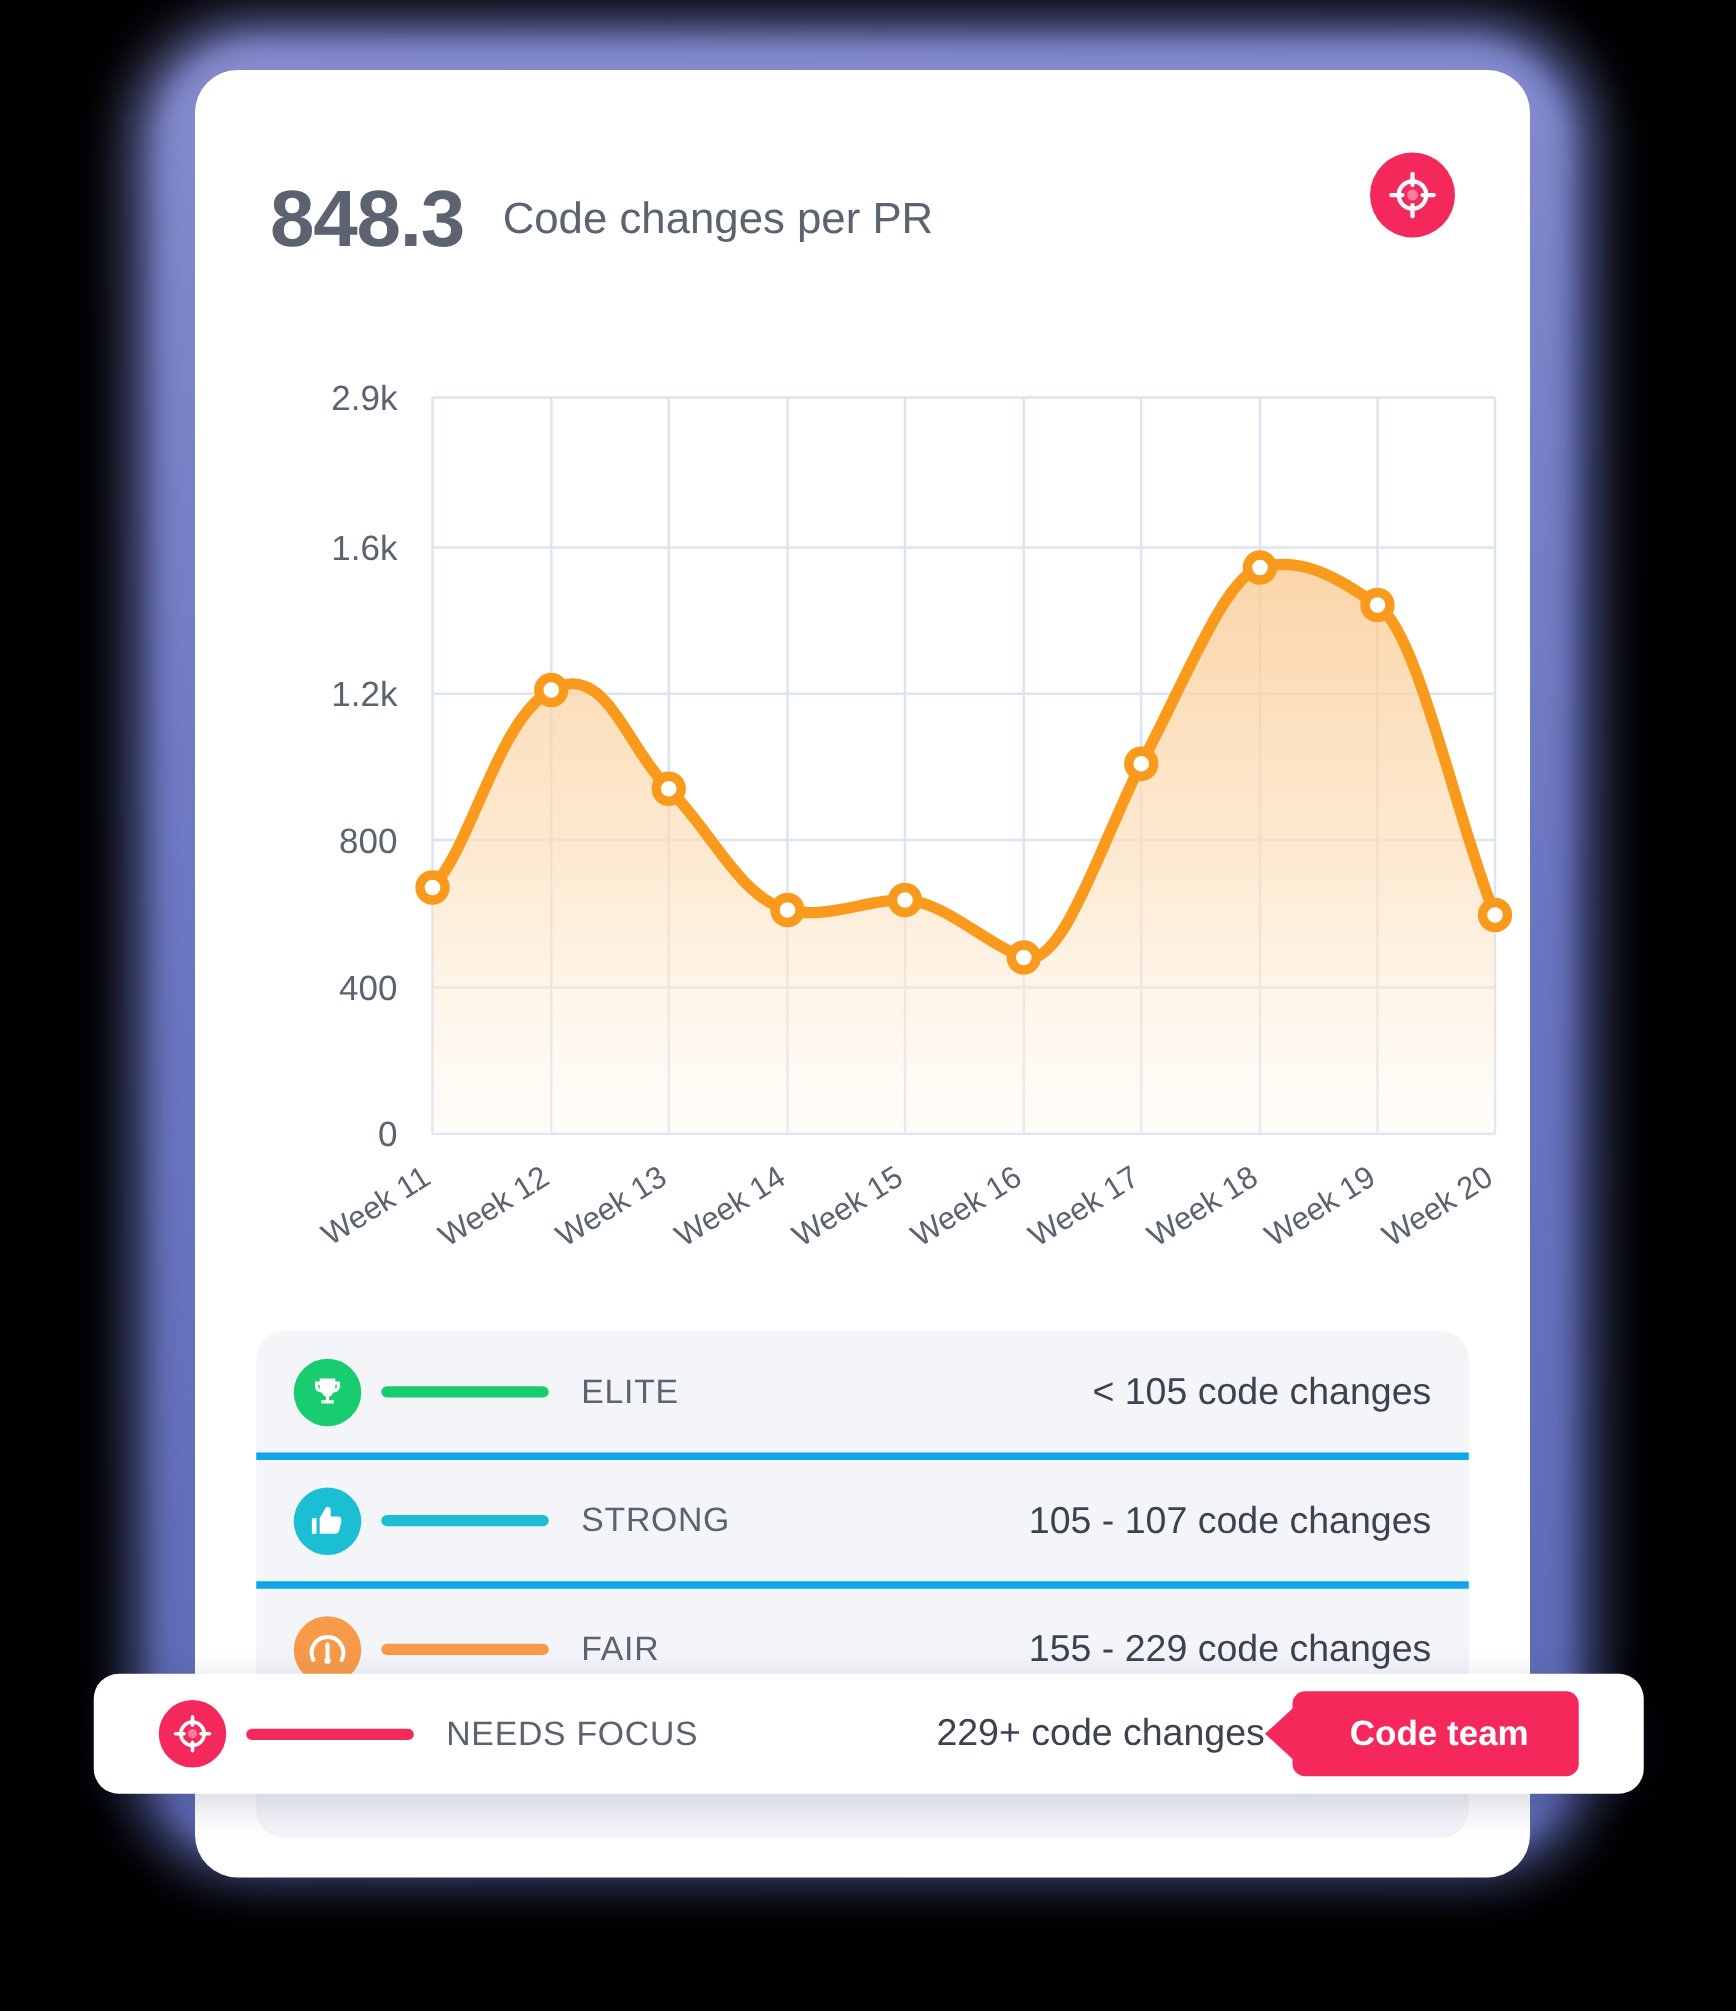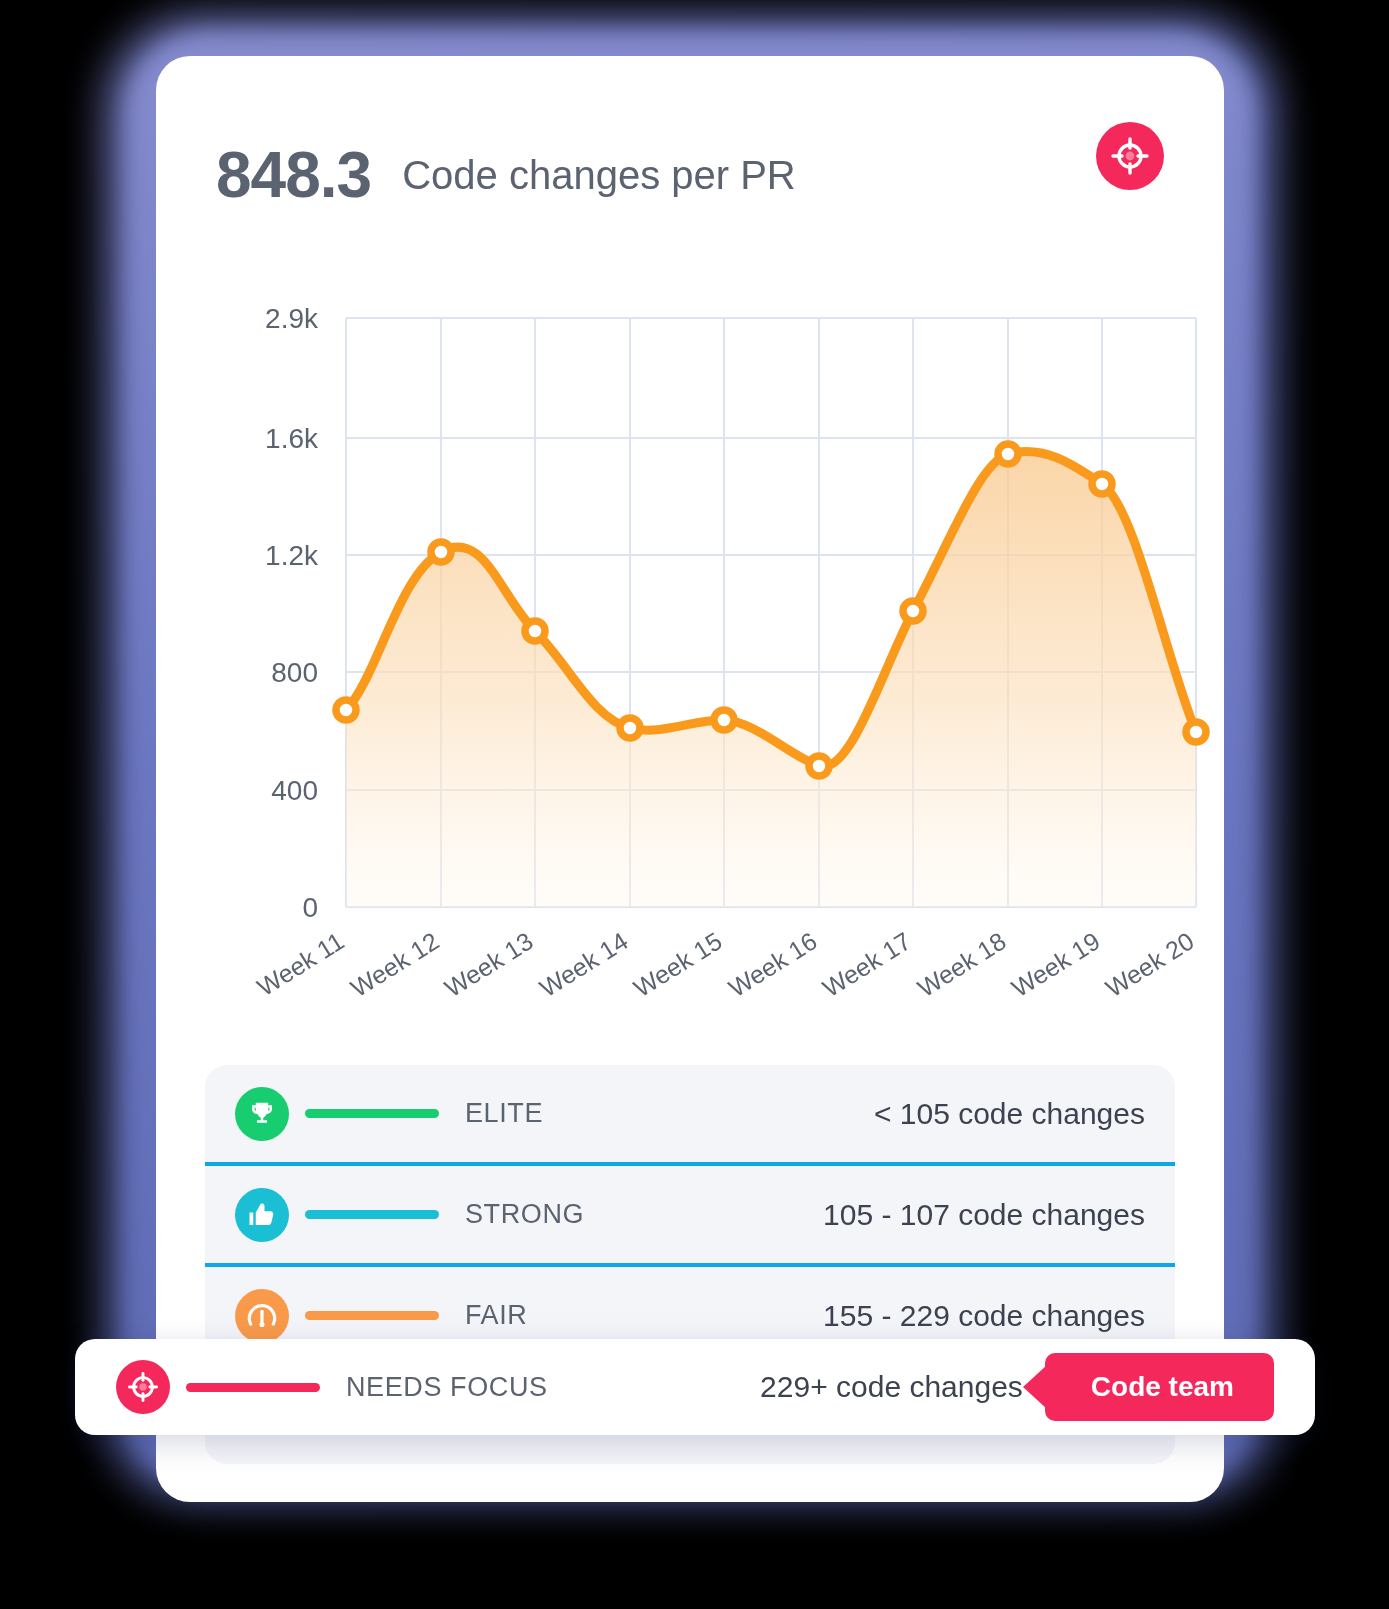--- a/index.html
+++ b/index.html
@@ -16,40 +16,40 @@
   .card{position:absolute;left:156px;top:56px;width:1068px;height:1446px;background:#fff;border-radius:34px;overflow:hidden;}
 
   
   .hdr{position:absolute;left:60px;top:60px;right:60px;}
   .kpi-title{display:flex;align-items:center;gap:14px;}
   .kpi-title .t{font-size:33px;letter-spacing:1px;color:#4e5563;font-weight:400;}
   .help{width:38px;height:38px;border-radius:50%;border:2.5px solid #6b7280;display:flex;align-items:center;
         justify-content:center;font-size:23px;color:#6b7280;font-weight:400;line-height:1;}
   .kpi-val{display:flex;align-items:center;gap:31px;margin-top:22px;}
   .kpi-num{font-size:64px;font-weight:700;color:#5c6370;letter-spacing:-1px;}
-  .kpi-unit{font-size:40px;color:#5c6370;font-weight:400;}
+  .kpi-unit{font-size:35px;color:#5c6370;font-weight:400;}
   .target-btn{position:absolute;right:0;top:6px;width:68px;height:68px;border-radius:50%;background:#f5285c;
         display:flex;align-items:center;justify-content:center;border:none;cursor:pointer;padding:0;}
 
   
   .chart-wrap{position:absolute;left:0;top:0;width:864px;height:1000px;pointer-events:none;padding-left:34px;}
   svg.chart{display:block;}
 
   
   .legend{position:absolute;left:49px;top:1009px;width:970px;background:#f4f5f9;border-radius:22px;padding:0 0 10px 0;}
-  .lrow{display:flex;align-items:center;height:97px;padding:0 30px;border-bottom:4px solid #0ea5e9;}
+  .lrow{display:flex;align-items:center;height:97px;padding:0 30px;border-bottom:6px solid #0ea5e9;}
   .lrow:last-child{border-bottom:none;}
   .lbadge{width:54px;height:54px;border-radius:50%;display:flex;align-items:center;justify-content:center;flex:none;}
   .lline{width:134px;height:9px;border-radius:6px;margin-left:16px;flex:none;}
   .llabel{margin-left:26px;font-size:27px;color:#5c6370;letter-spacing:.6px;}
   .lrange{margin-left:auto;font-size:30px;color:#3c4250;}
 
   
   .focus-card{position:absolute;left:75px;top:1339px;width:1240px;height:96px;background:#fff;border-radius:20px;
-        box-shadow:0 8px 30px rgba(30,40,90,.18);display:flex;align-items:center;padding:0 41px;box-sizing:border-box;}
+        box-shadow:0 8px 30px rgba(30,40,90,.18);display:flex;align-items:center;padding:0 52px;box-sizing:border-box;}
   .focus-card .llabel{color:#5c6370;}
   .focus-card .lrange{margin-left:auto;margin-right:10px;}
   .yourteam{position:relative;background:#f5285c;color:#fff;font-weight:700;font-size:28px;border-radius:10px;
         padding:18px 40px 18px 46px;margin-left:12px;}
   .yourteam:before{content:"";position:absolute;left:-22px;top:50%;transform:translateY(-50%);
         border-top:22px solid transparent;border-bottom:22px solid transparent;border-right:24px solid #f5285c;}
 </style>
 </head>
 <body>
 

